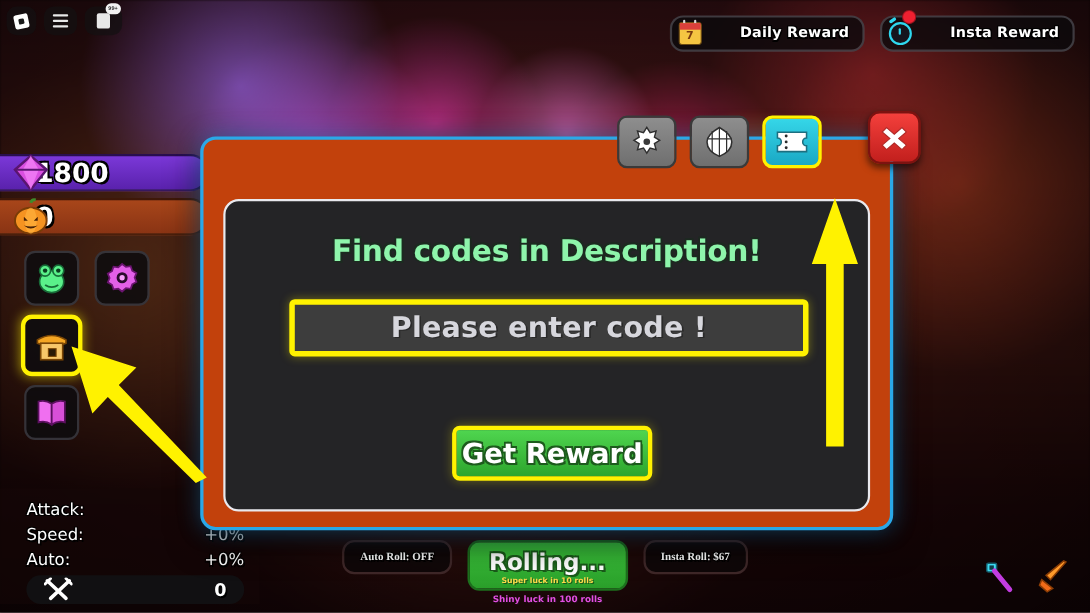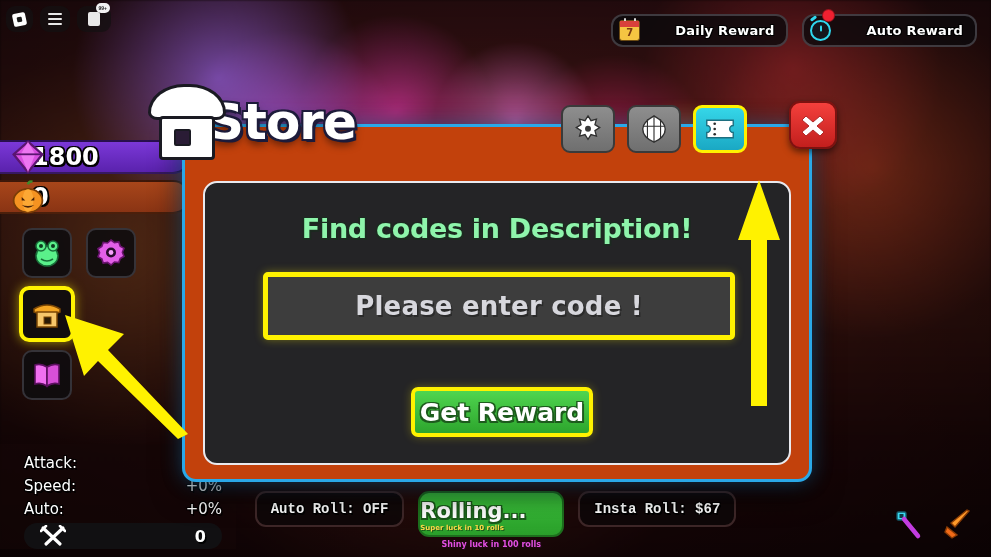--- a/index.html
+++ b/index.html
@@ -154,21 +154,21 @@
   .close-btn svg { width: 28px; height: 28px; }
 
   
   .find-codes {
     position: absolute; top: 30px; left: 0; right: 0; text-align: center;
     font-size: 27px; font-weight: bold; color: #8ef5ab;
     font-family: "DejaVu Sans", sans-serif; letter-spacing: -.3px;
     text-shadow: 2px 2px 0 #1c2a20, -1.5px -1.5px 0 #1c2a20, 1.5px -1.5px 0 #1c2a20, -1.5px 1.5px 0 #1c2a20;
   }
   .code-input {
-    position: absolute; left: 58px; top: 89px; width: 472px; height: 68px;
+    position: absolute; left: 58px; top: 89px; width: 472px; height: 52px;
     background: #3d3d3d; border: 5px solid #fff200; border-radius: 5px;
     display: flex; align-items: center; justify-content: center;
     box-shadow: 0 0 9px rgba(255,242,0,.35);
   }
   .code-input span {
     font-size: 26px; font-weight: bold; color: #d7d7dd;
     font-family: "DejaVu Sans", sans-serif; letter-spacing: .2px;
     text-shadow: 1.5px 1.5px 0 #2a2a2a;
   }
   .get-reward {
@@ -228,28 +228,28 @@
     display: flex; align-items: center; justify-content: space-between; padding: 0 16px;
   }
   .power-bar .pv { color: #fff; font-size: 16px; font-weight: bold; font-family: "DejaVu Sans", sans-serif;
     text-shadow: 1.5px 1.5px 0 #000; }
 
   
   .bottom-bar { position: absolute; left: 0; right: 0; bottom: 8px; display: flex;
     align-items: flex-start; justify-content: center; gap: 14px; z-index: 25; }
   .roll-side {
     background: rgba(14,8,9,0.9); border: 2px solid rgba(120,80,80,0.45); border-radius: 11px;
-    padding: 8px 14px; color: #fff; font-size: 14px; font-weight: bold;
-    font-family: Liberation Mono, monospace;
+    padding: 8px 14px; color: #fff; font-size: 10px; font-weight: bold;
+    font-family: Liberation Serif, serif;
     text-shadow: 1.5px 1.5px 0 #000, -1px -1px 0 #000, 1px -1px 0 #000, -1px 1px 0 #000;
   }
   .roll-main-wrap { display: flex; flex-direction: column; align-items: center; }
   .roll-main {
     background: linear-gradient(#3cc63c, #2a9e2a); border: 2px solid #1d6f1d; border-radius: 11px;
-    width: 146px; padding: 6px 0 3px; 
+    width: 146px; padding: 6px 0 3px; text-align: center;
   }
   .roll-main .big { color: #fff; font-size: 21px; font-weight: bold; font-family: "DejaVu Sans", sans-serif;
     text-shadow: 2px 2px 0 #1a5a1a, -1.5px -1.5px 0 #1a5a1a, 1.5px -1.5px 0 #1a5a1a, -1.5px 1.5px 0 #1a5a1a; }
   .roll-main .sub { color: #ffd84a; font-size: 7px; font-weight: bold; margin-top: 1px;
     font-family: "DejaVu Sans", sans-serif; text-shadow: 1px 1px 0 #1a5a1a; }
   .roll-shiny { color: #e24fe2; font-size: 8px; font-weight: bold; margin-top: 3px;
     font-family: "DejaVu Sans", sans-serif; text-shadow: 1px 1px 0 #200a18; }
 
   
   .hotbar { position: absolute; right: 16px; bottom: 12px; display: flex; gap: 16px; z-index: 25; }
@@ -290,21 +290,21 @@
             <i></i>
             <i></i>
           </div>
         <div class="top"></div>
         <div class="num">7</div>
       </div>
       <span class="reward-label">Daily Reward</span>
     </div>
     <div class="reward-btn">
       <div class="watch-icon"></div>
-      <span class="reward-label">Auto Reward</span>
+      <span class="reward-label">Insta Reward</span>
       <div class="notif-dot"></div>
     </div>
   </div>
 
   <div class="currencies">
     <div class="cur-pill cur-gem">
       <svg class="cur-icon" viewBox="0 0 40 40">
         <path d="M20 3 L36 17 L20 37 L4 17 Z" fill="#d94fe0" stroke="#5a1570" stroke-width="2.5"></path>
         <path d="M20 3 L28 17 L20 37 L12 17 Z" fill="#f07df5" opacity=".85"></path>
         <path d="M4 17 L36 17" stroke="#5a1570" stroke-width="2"></path>
@@ -373,28 +373,20 @@
     </div>
     <div class="power-bar">
       <svg width="26" height="22" viewBox="0 0 26 22">
         <path d="M3 3 L20 19 M23 3 L6 19" stroke="#fff" stroke-width="3.2" stroke-linecap="round"></path>
         <path d="M1 6 L6 1 M25 6 L20 1" stroke="#fff" stroke-width="2.6" stroke-linecap="round"></path>
       </svg>
       <span class="pv">0</span>
     </div>
   </div>
 
-  <div class="store-title-wrap">
-    <div class="store-logo">
-      <div class="awning"></div>
-        <div class="shop-body"></div>
-        <div class="shop-door"></div>
-    </div>
-    <div class="store-text">Store</div>
-  </div>
 
   <div class="modal">
 
     <div class="tabs">
       <div class="tab tab-plain">
         <svg class="gear-svg" viewBox="0 0 32 32">
           <path d="M16 2 l3.2 5.1 5.8-1.6 -1.6 5.8 5.1 3.2 -5.1 3.2 1.6 5.8 -5.8-1.6 -3.2 5.1 -3.2-5.1 -5.8 1.6 1.6-5.8 -5.1-3.2 5.1-3.2 -1.6-5.8 5.8 1.6z" fill="#fff" stroke="#2f2f2f" stroke-width="1.4"></path>
           <circle cx="16" cy="15.8" r="3.2" fill="#3a3a3a"></circle>
         </svg>
       </div>

